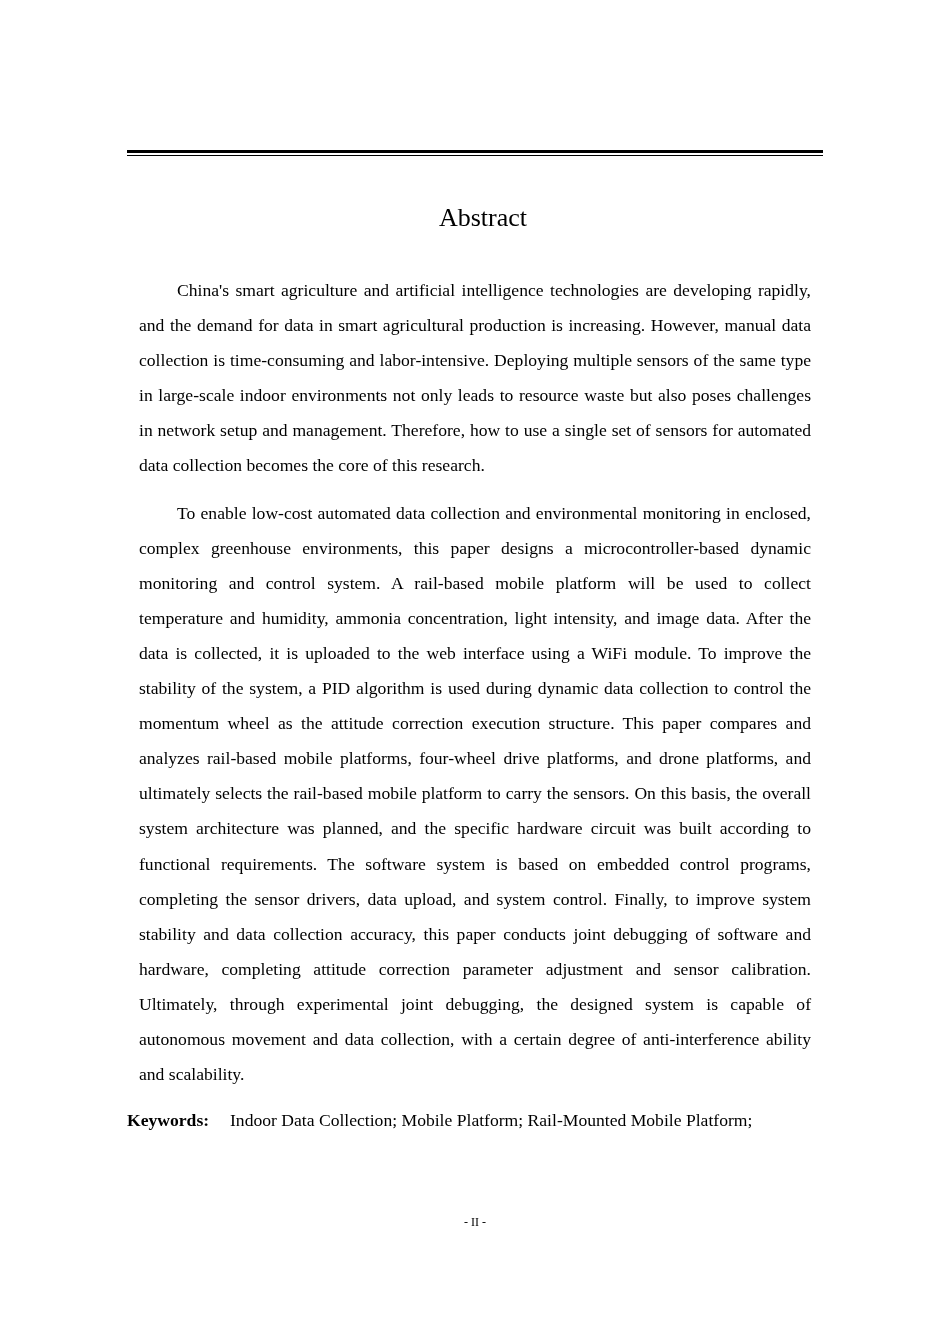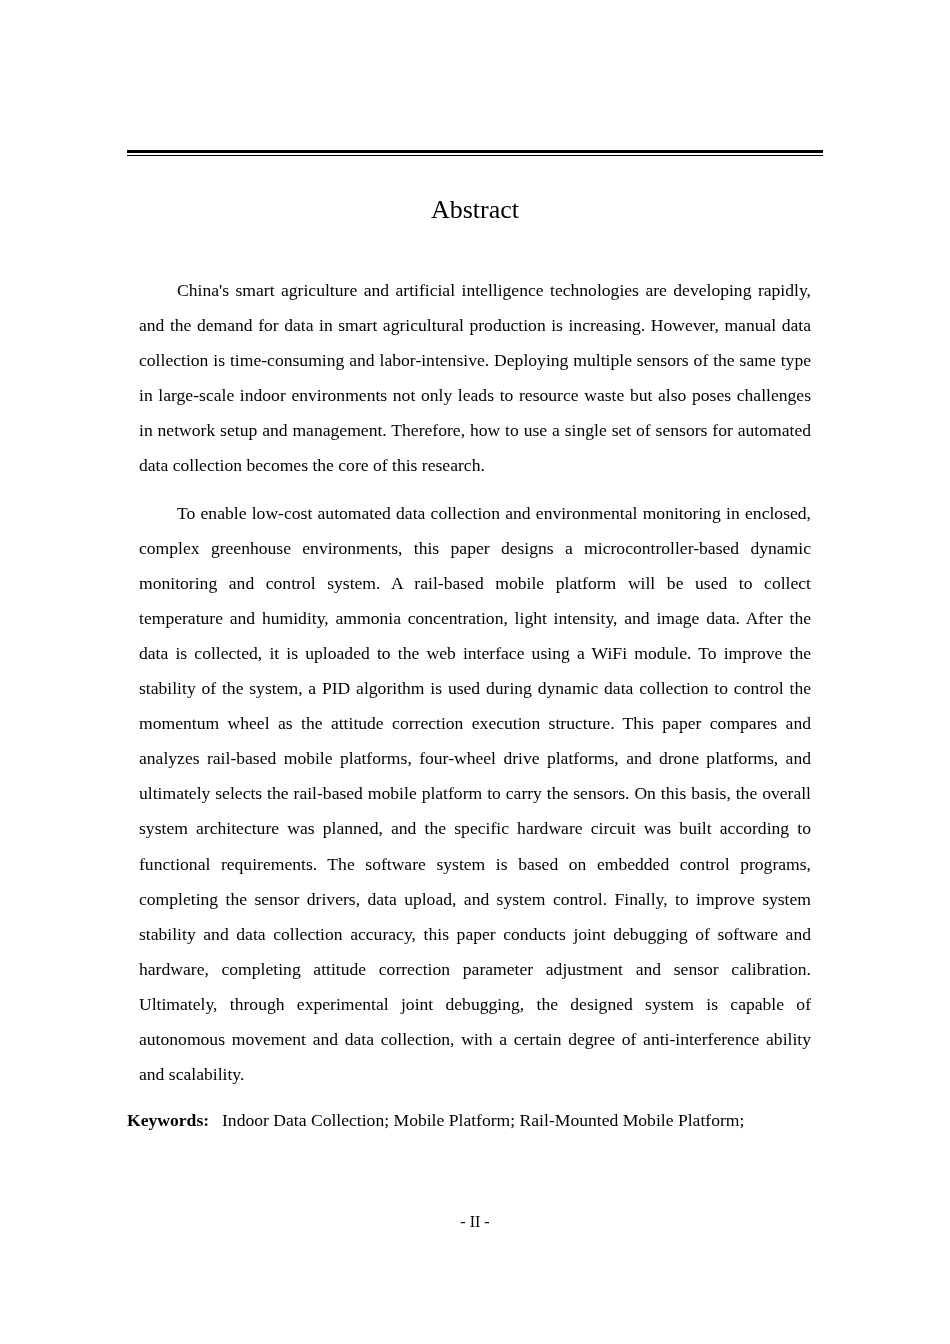--- a/index.html
+++ b/index.html
@@ -44,21 +44,21 @@
     }
     .title {
       position: absolute;
       left: 0;
       top: 193px;
       width: 696px;
       text-align: center;
       font-size: 26px;
       line-height: 34px;
       font-weight: normal;
-      margin: 0;
+      margin: 8px;
     }
     .body-text {
       position: absolute;
       left: 0;
       top: 261px;
       width: 696px;
     }
     .body-text p {
       margin: 12px;
       font-size: 17.6px;
@@ -80,28 +80,29 @@
       white-space: nowrap;
       font-family: Liberation Serif, serif;
     }
     .keywords .kw-label {
       font-weight: bold;
       width: 95px;
       flex: 0 0 95px;
     }
     .keywords .kw-value {
       flex: 1;
+      margin-left: 8px;
     }
     .page-number {
       position: absolute;
       left: 0;
       top: 1213px;
       width: 696px;
       text-align: center;
-      font-size: 16px;
+      font-size: 12px;
       line-height: 18px;
     }
   </style>
 </head>
 <body>
 
 <div class="page">
 
   <div class="header-rule">
     <div class="thick"></div>

